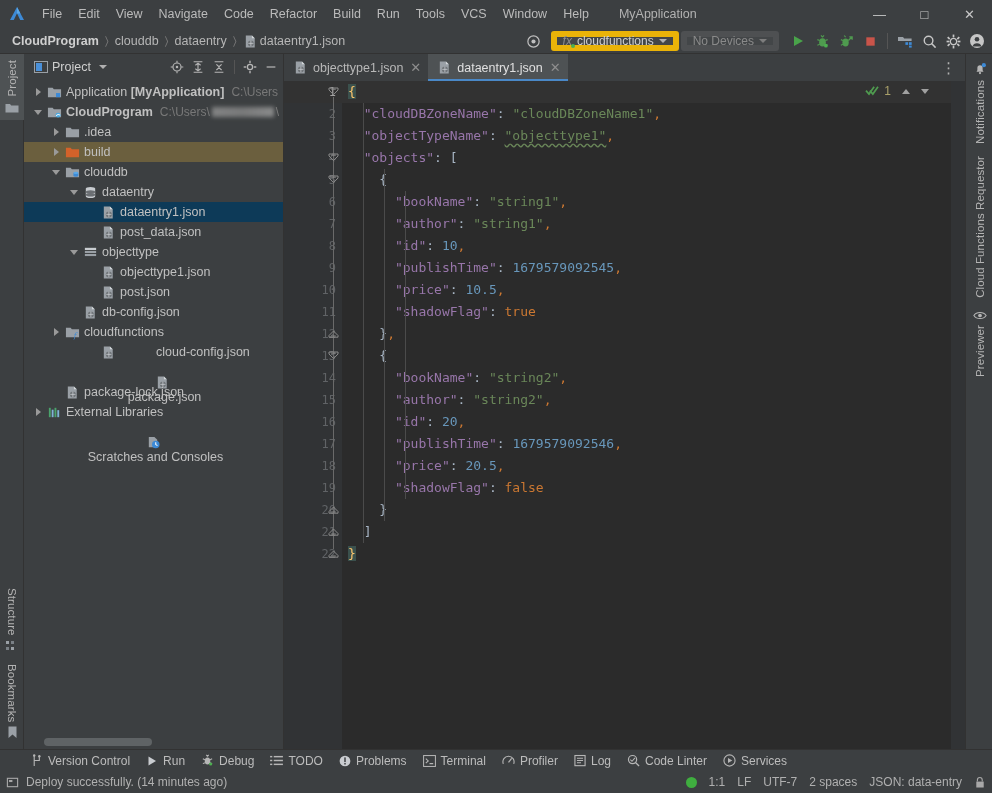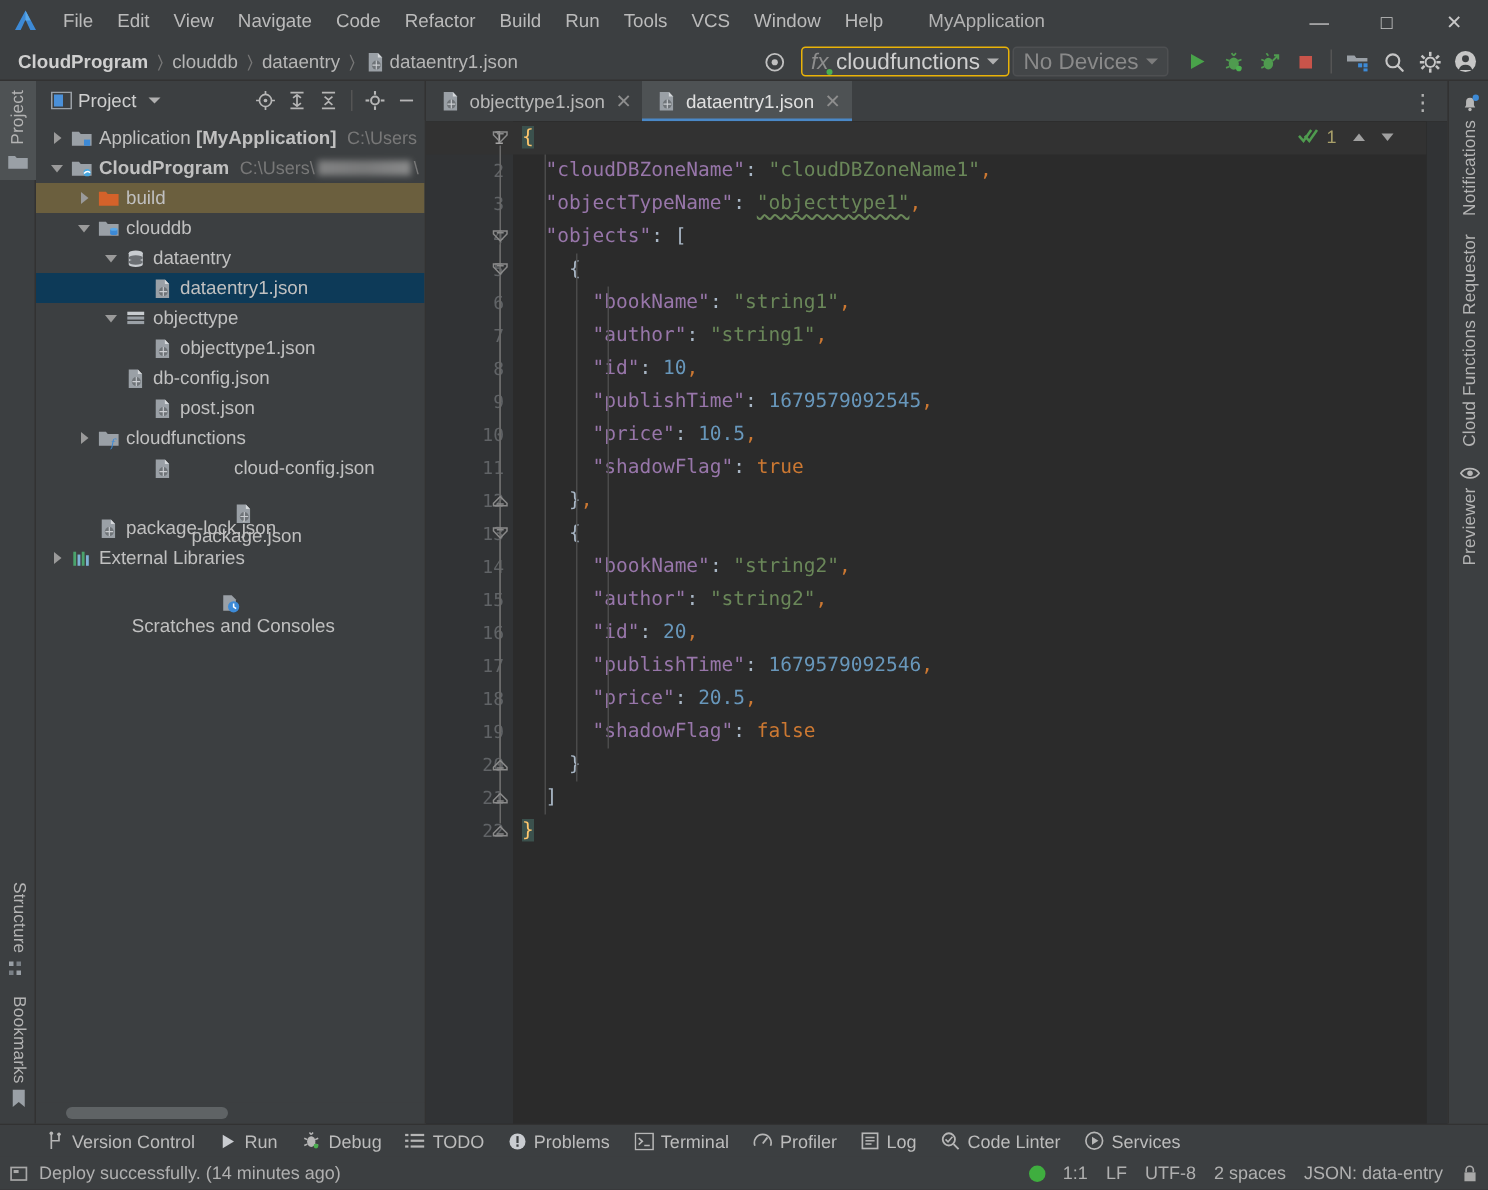--- a/index.html
+++ b/index.html
@@ -34,22 +34,22 @@
     padding-left: 8px; position: relative; border-bottom: 1px solid #323232;
   }
   .crumbs { display: flex; align-items: center; gap: 0; }
   .crumb { font-size: 12.5px; color: #b6b6b6; padding: 1px 4px; white-space: nowrap; }
   .crumb.bold { font-weight: bold; color: #cfcfcf; }
   .crumb-sep { color: #777; font-size: 12px; padding: 0 2px; }
   .crumb-ico { width: 13px; height: 13px; margin-right: 4px; display: inline-block; vertical-align: -2px; }
 
   .tb-right { position: absolute; right: 4px; top: 0; height: 26px; display: flex; align-items: center; gap: 2px; }
   .tb-sel {
-    height: 20px; border: 1px solid #eab308; border-radius: 3px; background: #434648;
-    display: flex; align-items: center; padding: 0 6px; gap: 5px; font-size: 15px; color: #cfcfcf;
+    height: 20px; border: 6px solid #eab308; border-radius: 3px; background: #434648;
+    display: flex; align-items: center; padding: 0 6px; gap: 5px; font-size: 12px; color: #cfcfcf;
   }
   .tb-sel.dim { color: #8a8a8a; border-color: #4e5052; }
   .caret-dn { width:0;height:0;border-left:4px solid transparent;border-right:4px solid transparent;border-top:4px solid #b0b0b0; }
   .tb-ico { width: 22px; height: 22px; display: flex; align-items: center; justify-content: center; }
   .tb-divider { width: 1px; height: 16px; background: #555; margin: 0 4px; }
 
   
   .main { flex: 1 1 auto; display: flex; min-height: 0; }
 
   
@@ -404,20 +404,31 @@
             <span class="nico">
               <svg width="15" height="15" viewBox="0 0 16 16">
                 <path d="M1 3 L6 3 L7.3 4.6 L15 4.6 L15 13 L1 13 Z" fill="#9aa0a6"></path>
                 <circle cx="11.8" cy="10.8" r="2.6" fill="#49a8e0"></circle>
                 <path d="M9.6 11.4 q2.2 -2.4 4.4 -0.6" stroke="#ffffff" stroke-width="1" fill="none"></path>
               </svg>
             </span>
             <span class="nlabel bold">CloudProgram</span>
             <span class="npath"><span>C:\Users\</span><span class="blur-bar"></span><span>\</span></span>
           </div>
+          <div class="node" style="padding-left: 26px;">
+            <span class="twisty">
+              <span class="tw-right"></span>
+            </span>
+            <span class="nico">
+              <svg width="15" height="15" viewBox="0 0 16 16">
+                <path d="M1 3 L6 3 L7.3 4.6 L15 4.6 L15 13 L1 13 Z" fill="#9aa0a6"></path>
+              </svg>
+            </span>
+            <span class="nlabel">.idea</span>
+          </div>
           <div class="node hl" style="padding-left: 26px;">
             <span class="twisty">
               <span class="tw-right"></span>
             </span>
             <span class="nico">
               <svg width="15" height="15" viewBox="0 0 16 16">
                 <path d="M1 3 L6 3 L7.3 4.6 L15 4.6 L15 13 L1 13 Z" fill="#d4622a"></path>
               </svg>
             </span>
             <span class="nlabel">build</span>
@@ -455,68 +466,80 @@
             <span class="nico">
               <svg width="15" height="15" viewBox="0 0 16 16">
                 <path d="M3 1.5 L9.5 1.5 L12.5 4.6 L12.5 14.5 L3 14.5 Z" fill="#9aa0a6"></path>
                 <path d="M9.5 1.5 L12.5 4.6 L9.5 4.6 Z" fill="#d4d7da"></path>
                 <circle cx="8.4" cy="10" r="3.2" fill="#6f7478"></circle>
                 <path d="M5.6 10 h5.6 M8.4 6.8 v6.4" stroke="#c9ccd0" stroke-width="0.8" fill="none"></path>
               </svg>
             </span>
             <span class="nlabel">dataentry1.json</span>
           </div>
-          <div class="node" style="padding-left: 44px;">
-            <span class="twisty">
-              <span class="tw-down"></span>
-            </span>
-            <span class="nico">
-              <svg width="15" height="15" viewBox="0 0 16 16">
-                <rect x="2" y="3" width="12" height="2.4" fill="#c8ccd0"></rect>
-                <rect x="2" y="6.4" width="12" height="2.2" fill="#9aa0a6"></rect>
-                <rect x="2" y="9.6" width="12" height="2.2" fill="#9aa0a6"></rect>
-              </svg>
-            </span>
-            <span class="nlabel">objecttype</span>
-          </div>
           <div class="node" style="padding-left: 62px;">
             <span class="twisty"></span>
             <span class="nico">
               <svg width="15" height="15" viewBox="0 0 16 16">
                 <path d="M3 1.5 L9.5 1.5 L12.5 4.6 L12.5 14.5 L3 14.5 Z" fill="#9aa0a6"></path>
                 <path d="M9.5 1.5 L12.5 4.6 L9.5 4.6 Z" fill="#d4d7da"></path>
                 <circle cx="8.4" cy="10" r="3.2" fill="#6f7478"></circle>
                 <path d="M5.6 10 h5.6 M8.4 6.8 v6.4" stroke="#c9ccd0" stroke-width="0.8" fill="none"></path>
               </svg>
             </span>
-            <span class="nlabel">objecttype1.json</span>
+            <span class="nlabel">post_data.json</span>
           </div>
           <div class="node" style="padding-left: 44px;">
+            <span class="twisty">
+              <span class="tw-down"></span>
+            </span>
+            <span class="nico">
+              <svg width="15" height="15" viewBox="0 0 16 16">
+                <rect x="2" y="3" width="12" height="2.4" fill="#c8ccd0"></rect>
+                <rect x="2" y="6.4" width="12" height="2.2" fill="#9aa0a6"></rect>
+                <rect x="2" y="9.6" width="12" height="2.2" fill="#9aa0a6"></rect>
+              </svg>
+            </span>
+            <span class="nlabel">objecttype</span>
+          </div>
+          <div class="node" style="padding-left: 62px;">
             <span class="twisty"></span>
             <span class="nico">
               <svg width="15" height="15" viewBox="0 0 16 16">
                 <path d="M3 1.5 L9.5 1.5 L12.5 4.6 L12.5 14.5 L3 14.5 Z" fill="#9aa0a6"></path>
                 <path d="M9.5 1.5 L12.5 4.6 L9.5 4.6 Z" fill="#d4d7da"></path>
                 <circle cx="8.4" cy="10" r="3.2" fill="#6f7478"></circle>
                 <path d="M5.6 10 h5.6 M8.4 6.8 v6.4" stroke="#c9ccd0" stroke-width="0.8" fill="none"></path>
               </svg>
             </span>
-            <span class="nlabel">db-config.json</span>
+            <span class="nlabel">objecttype1.json</span>
           </div>
           <div class="node" style="padding-left: 62px;">
             <span class="twisty"></span>
             <span class="nico">
               <svg width="15" height="15" viewBox="0 0 16 16">
                 <path d="M3 1.5 L9.5 1.5 L12.5 4.6 L12.5 14.5 L3 14.5 Z" fill="#9aa0a6"></path>
                 <path d="M9.5 1.5 L12.5 4.6 L9.5 4.6 Z" fill="#d4d7da"></path>
                 <circle cx="8.4" cy="10" r="3.2" fill="#6f7478"></circle>
                 <path d="M5.6 10 h5.6 M8.4 6.8 v6.4" stroke="#c9ccd0" stroke-width="0.8" fill="none"></path>
               </svg>
             </span>
             <span class="nlabel">post.json</span>
+          </div>
+          <div class="node" style="padding-left: 44px;">
+            <span class="twisty"></span>
+            <span class="nico">
+              <svg width="15" height="15" viewBox="0 0 16 16">
+                <path d="M3 1.5 L9.5 1.5 L12.5 4.6 L12.5 14.5 L3 14.5 Z" fill="#9aa0a6"></path>
+                <path d="M9.5 1.5 L12.5 4.6 L9.5 4.6 Z" fill="#d4d7da"></path>
+                <circle cx="8.4" cy="10" r="3.2" fill="#6f7478"></circle>
+                <path d="M5.6 10 h5.6 M8.4 6.8 v6.4" stroke="#c9ccd0" stroke-width="0.8" fill="none"></path>
+              </svg>
+            </span>
+            <span class="nlabel">db-config.json</span>
           </div>
           <div class="node" style="padding-left: 26px;">
             <span class="twisty">
               <span class="tw-right"></span>
             </span>
             <span class="nico">
               <svg width="15" height="15" viewBox="0 0 16 16">
                 <path d="M1 3 L6 3 L7.3 4.6 L15 4.6 L15 13 L1 13 Z" fill="#9aa0a6"></path>
                 <text x="9.4" y="13.6" font-size="8" fill="#3d8ad6" font-family="DejaVu Serif, serif" font-style="italic">f</text>
               </svg>
@@ -878,21 +901,21 @@
           <rect x="1.5" y="2.5" width="11" height="9" fill="none" stroke="#a8a8a8" stroke-width="1.2"></rect>
           <rect x="3.3" y="4.3" width="3.6" height="2.2" fill="#a8a8a8"></rect>
         </svg>
       </span>
       <span>Deploy successfully. (14 minutes ago)</span>
     </div>
     <div class="sb-right">
       <span class="sb-dot"></span>
       <span class="sb-item">1:1</span>
       <span class="sb-item">LF</span>
-      <span class="sb-item">UTF-8</span>
+      <span class="sb-item">UTF-7</span>
       <span class="sb-item">2 spaces</span>
       <span class="sb-item">JSON: data-entry</span>
       <span style="display:flex">
         <svg width="12" height="13" viewBox="0 0 12 14">
           <path d="M3.2 6 L3.2 4.2 A2.6 2.6 0 0 1 8.4 4.2 L8.4 6" fill="none" stroke="#a8a8a8" stroke-width="1.2"></path>
           <rect x="2" y="6" width="8" height="6.4" fill="#a8a8a8"></rect>
         </svg>
       </span>
     </div>
   </div>

